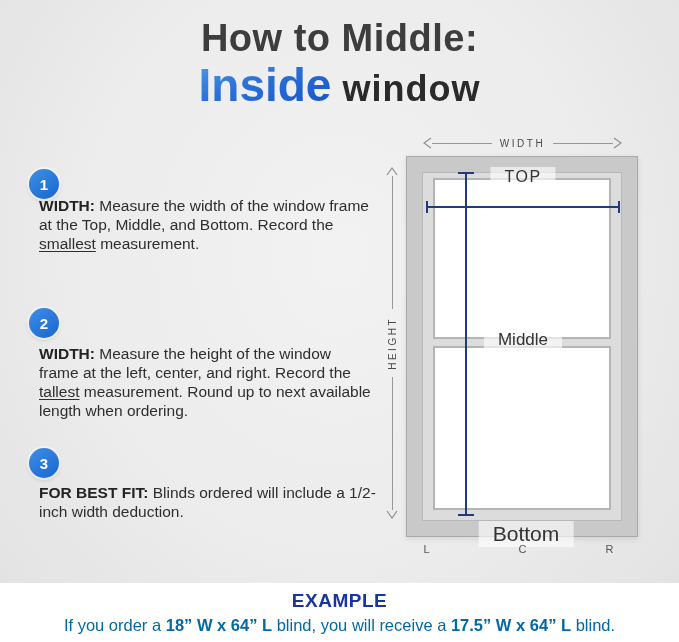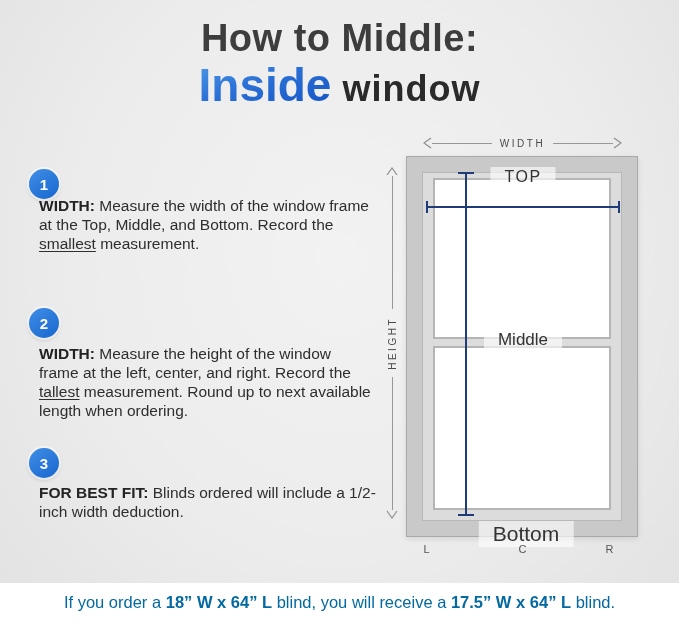--- a/index.html
+++ b/index.html
@@ -180,14 +180,15 @@
 <div class="measure-h"></div>
 
 <span class="pos-label pos-top">TOP</span>
 <span class="pos-label pos-middle">Middle</span>
 <span class="pos-label pos-bottom">Bottom</span>
 <span class="lcr lcr-l">L</span>
 <span class="lcr lcr-c">C</span>
 <span class="lcr lcr-r">R</span>
 
 <div class="example-strip">
+  <div class="example-heading">EXAMPLE</div>
   <div class="example-text"><span>If you order a </span><b>18” W x 64” L</b><span> blind, you will receive a </span><b>17.5” W x 64” L</b><span> blind.</span></div>
 </div>
 
 </body></html>

